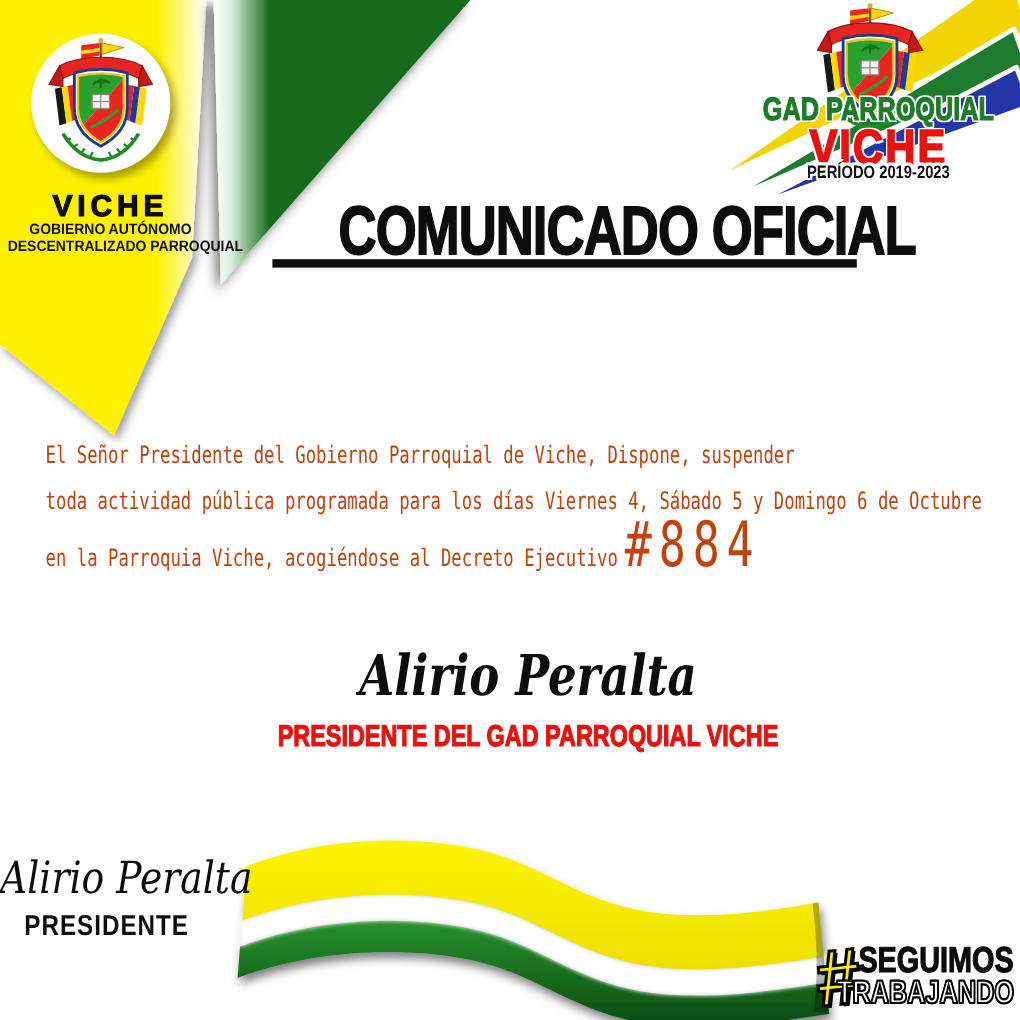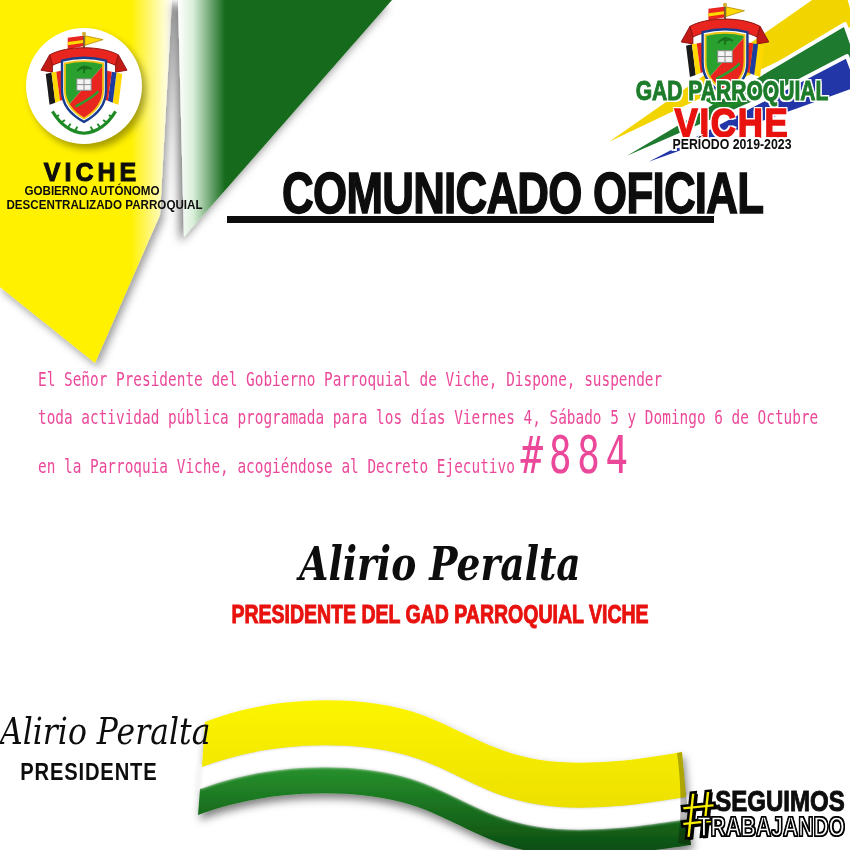--- a/index.html
+++ b/index.html
@@ -32,21 +32,21 @@
     color:var(--brand-red);letter-spacing:2px;transform:scaleX(.85);
     -webkit-text-stroke:1.5px var(--brand-red);}
   .brand-period{left:607px;top:135px;width:250px;font-size:15px;font-weight:bold;
     color:#0d0d0d;transform:scaleX(.82);}
   
   .main-title{left:226px;top:160px;width:488px;text-align:center;z-index:4;
     font-size:57px;font-weight:bold;color:#0d0d0d;letter-spacing:-1px;
     white-space:nowrap;transform:scaleX(.77);-webkit-text-stroke:1.5px #0d0d0d;}
   .title-underline{left:227px;top:216px;width:487px;height:7px;background:#0d0d0d;z-index:4;}
   
-  .body-block{left:38px;top:360px;width:812px;z-index:4;color:#ec4899;
+  .body-block{left:38px;top:360px;width:812px;z-index:4;color:#c2410c;
     font-family:"DejaVu Sans Mono",monospace;font-size:20px;}
   .body-line{line-height:38px;white-space:nowrap;transform:scaleX(.72);
     transform-origin:0 50%;}
   .decree{font-size:52px;letter-spacing:8px;margin-left:8px;}
   
   .sig-center{left:30px;top:536px;width:820px;text-align:center;z-index:4;
     font-family:"DejaVu Serif",serif;font-style:italic;font-weight:bold;
     font-size:47px;color:#0d0d0d;white-space:nowrap;transform:scaleX(.8);}
   .sig-role{left:30px;top:600px;width:820px;text-align:center;z-index:4;
     font-size:25px;font-weight:bold;color:var(--brand-red);white-space:nowrap;

